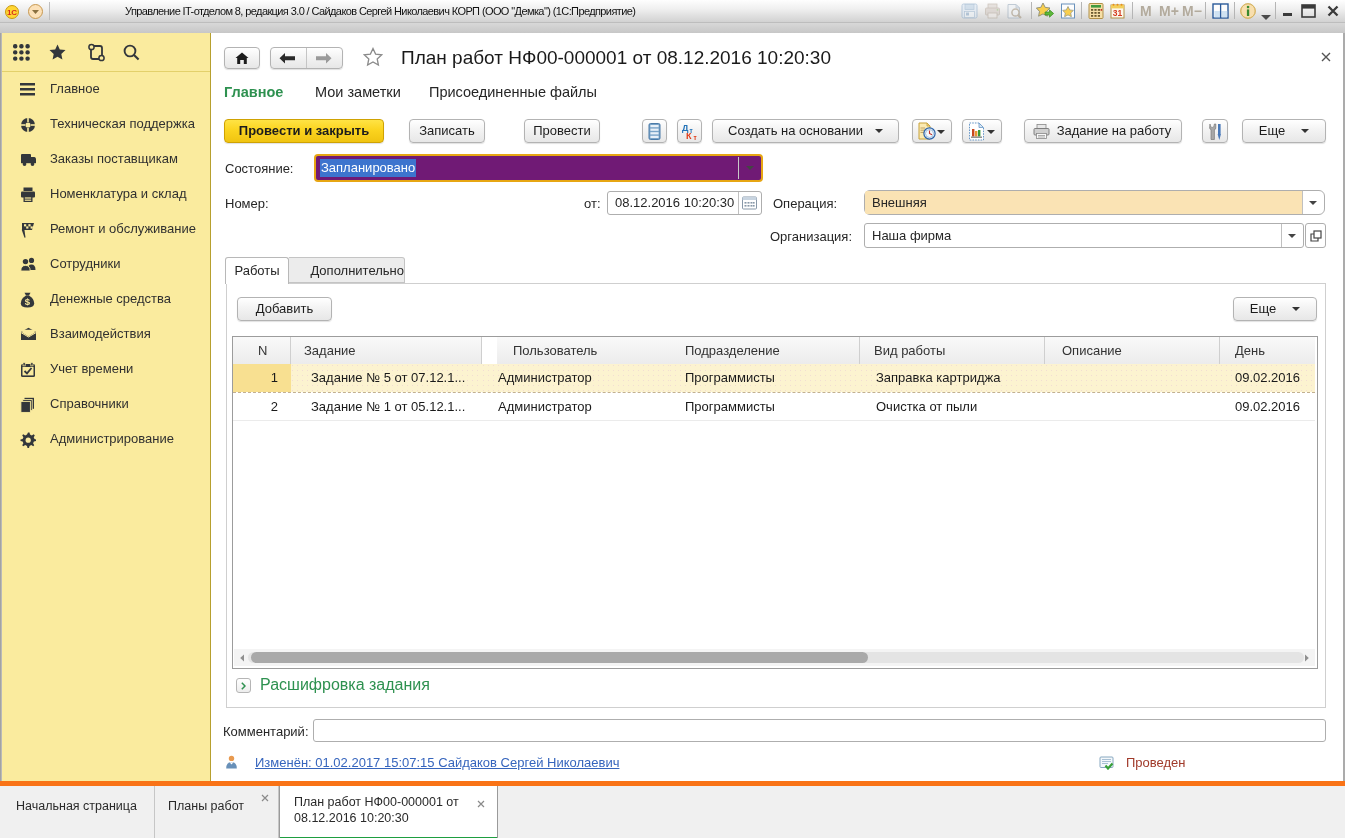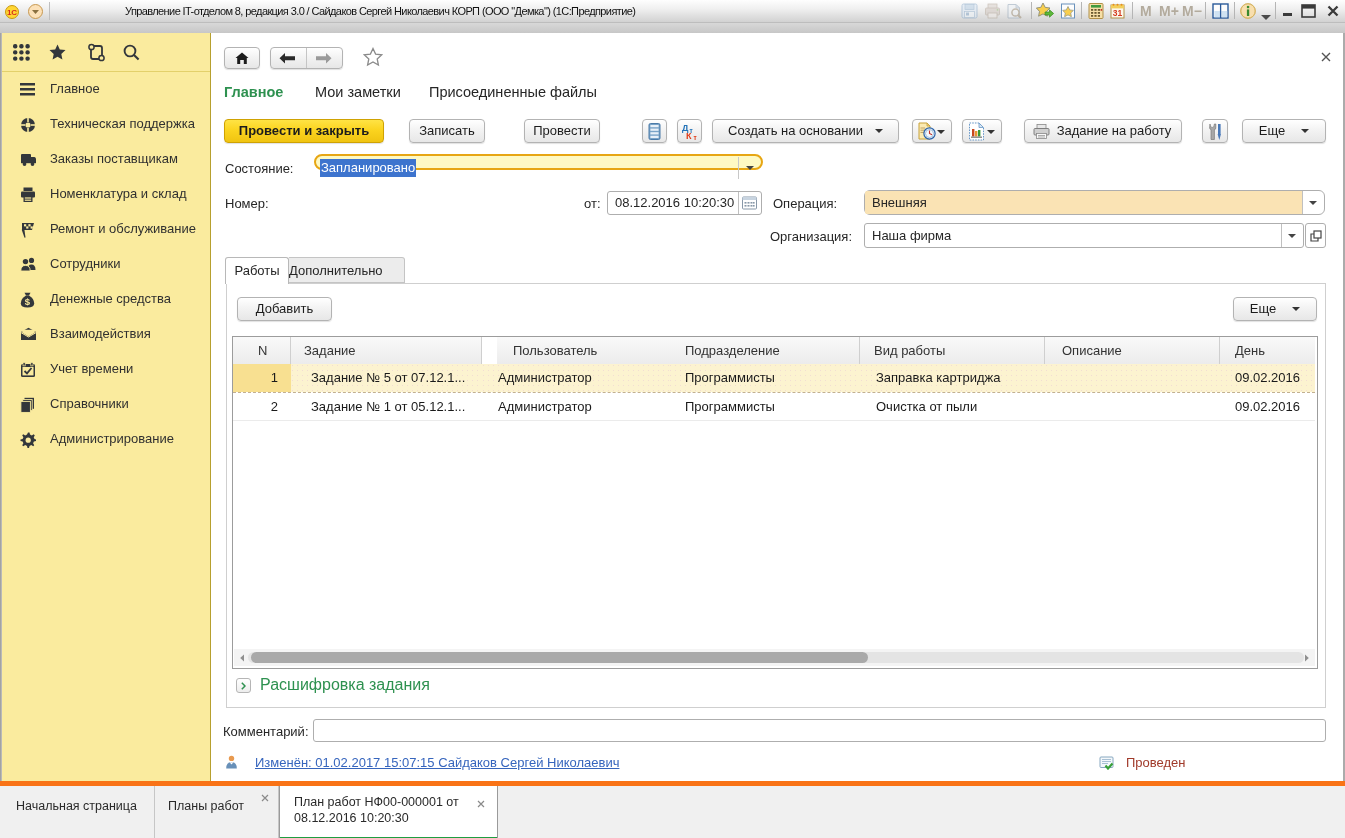--- a/index.html
+++ b/index.html
@@ -285,20 +285,21 @@
   <div class="abs" style="left:95px;top:15px;width:1px;height:20px;background:#c5c5c5"></div>
   <svg class="abs" style="left:68px;top:20px" width="17" height="11" viewBox="0 0 17 11">
       <path d="M6 0 L6 3.2 L16 3.2 L16 7.2 L6 7.2 L6 10.5 L0.5 5.2 Z" fill="#2a2a2a"></path>
     </svg>
   <svg class="abs" style="left:104px;top:20px" width="17" height="11" viewBox="0 0 17 11">
       <path d="M11 0 L11 3.2 L1 3.2 L1 7.2 L11 7.2 L11 10.5 L16.5 5.2 Z" fill="#9a9a9a"></path>
     </svg>
   <svg class="abs" style="left:152px;top:14px" width="20" height="20" viewBox="0 0 20 20">
     <path d="M10 1.5 L12.6 7.1 L18.8 7.8 L14.2 12 L15.4 18.1 L10 15 L4.6 18.1 L5.8 12 L1.2 7.8 L7.4 7.1 Z" fill="none" stroke="#8a8a8a" stroke-width="1.3"></path>
   </svg>
+  <div class="abs" style="left:190px;top:15px;font-size:19px;line-height:20px;color:#1a1a1a">План работ НФ00-000001 от 08.12.2016 10:20:30</div>
   <svg class="abs" style="left:1110px;top:19px" width="10" height="10" viewBox="0 0 10 10">
       <path d="M1 1 L9 9 M9 1 L1 9" stroke="#555" stroke-width="1.4"></path>
     </svg>
 
   <div class="abs" style="left:13px;top:51px;font-size:14.5px;font-weight:bold;color:#2e9150">Главное</div>
   <div class="abs" style="left:104px;top:51px;font-size:14.5px;color:#262626">Мои заметки</div>
   <div class="abs" style="left:218px;top:51px;font-size:14.5px;color:#262626">Присоединенные файлы</div>
 
   <div class="btn ybtn" style="left:13px;top:86px;width:160px">Провести и закрыть</div>
   <div class="btn" style="left:198px;top:86px;width:76px">Записать</div>
@@ -362,21 +363,21 @@
   <div class="btn" style="left:991px;top:86px;width:26px">
     <svg width="15" height="18" viewBox="0 0 15 18" style="margin-top:3px">
         <path d="M1 1 Q1 4.5 3.2 4.5 Q5.4 4.5 5.4 1 L6.8 1 L6.8 5 Q6.8 6.5 5.4 6.5 L5.4 16.5 L2 16.5 L2 6.5 Q1 6.5 0.6 5 Z" fill="#a8a8a8" stroke="#787878" stroke-width=".7" transform="translate(1,0)"></path>
         <rect x="10" y="1" width="2.6" height="10" fill="#4878b8"></rect>
         <path d="M9.6 11 L13 11 L11.3 17 Z" fill="#4878b8"></path>
       </svg>
   </div>
   <div class="btn" style="left:1031px;top:86px;width:84px">Еще<span class="darr" style="margin-left:16px;margin-top:-2px"></span></div>
 
   <div class="lbl" style="left:14px;top:128px">Состояние:</div>
-  <div class="abs" style="left:103px;top:121px;width:449px;height:16px;box-sizing:border-box;border:2px solid #e7a613;border-radius:12px;background:#fef9c3">
+  <div class="abs" style="left:103px;top:121px;width:449px;height:28px;box-sizing:border-box;border:2px solid #e7a613;border-radius:4px;background:#701a75">
     <div class="abs" style="left:4px;top:3px;height:18px;background:#3d74ce;color:#fff;font-size:13px;line-height:18px;padding:0 1px">Запланировано</div>
     <div class="abs" style="right:22px;top:1px;width:1px;height:22px;background:#c8c8c8"></div>
     <span class="darr" style="position:absolute;right:7px;top:10px;border-top-color:#444"></span>
   </div>
 
   <div class="lbl" style="left:14px;top:163px">Номер:</div>
   <div class="lbl" style="left:373px;top:163px">от:</div>
   <div class="abs" style="left:396px;top:158px;width:155px;height:24px;box-sizing:border-box;border:1px solid #aeaeae;border-radius:3px;background:#fff">
     <div class="abs" style="left:7px;top:0;line-height:22px;font-size:13px">08.12.2016 10:20:30</div>
     <div class="abs" style="right:22px;top:0;width:1px;height:22px;background:#c0c0c0"></div>
@@ -409,21 +410,21 @@
   </div>
   <div class="abs" style="left:1094px;top:190px;width:21px;height:25px;box-sizing:border-box;border:1px solid #aeaeae;border-radius:3px;background:#fff">
     <svg style="position:absolute;left:4px;top:6px" width="12" height="12" viewBox="0 0 12 12">
         <rect x="4" y="1" width="7" height="7" fill="#fff" stroke="#444" stroke-width="1.2"></rect>
         <path d="M8 8 L8 11 L1 11 L1 4 L4 4" fill="none" stroke="#444" stroke-width="1.2"></path>
       </svg>
   </div>
 
   <div class="abs" style="left:15px;top:250px;width:1100px;height:425px;box-sizing:border-box;border:1px solid #cfcfcf;background:#fff"></div>
   <div class="abs" style="left:14px;top:224px;width:64px;height:27px;box-sizing:border-box;border:1px solid #b8b8b8;border-bottom:none;border-radius:3px 3px 0 0;background:#fff;font-size:13px;text-align:center;line-height:26px;z-index:2">Работы</div>
-  <div class="abs" style="left:78px;top:224px;width:116px;height:26px;box-sizing:border-box;border:1px solid #c4c4c4;border-left:none;border-radius:0 3px 0 0;background:#ececec;font-size:13px;text-align:left;line-height:25px">Дополнительно</div>
+  <div class="abs" style="left:78px;top:224px;width:116px;height:26px;box-sizing:border-box;border:1px solid #c4c4c4;border-left:none;border-radius:0 3px 0 0;background:#ececec;font-size:13px;text-align:right;line-height:25px">Дополнительно</div>
 
   <div class="btn" style="left:26px;top:264px;width:95px">Добавить</div>
   <div class="btn" style="left:1022px;top:264px;width:84px">Еще<span class="darr" style="margin-left:16px;margin-top:-2px"></span></div>
 
   <div id="tbl" class="abs">
     <div class="th" style="left:0;width:58px;padding-left:25px">N</div>
     <div class="th" style="left:58px;width:191px;padding-left:13px">Задание</div>
     <div class="th" style="left:264px;width:187px">Пользователь</div>
     <div class="th" style="left:436px;width:191px">Подразделение</div>
     <div class="th" style="left:627px;width:185px;padding-left:14px">Вид работы</div>

